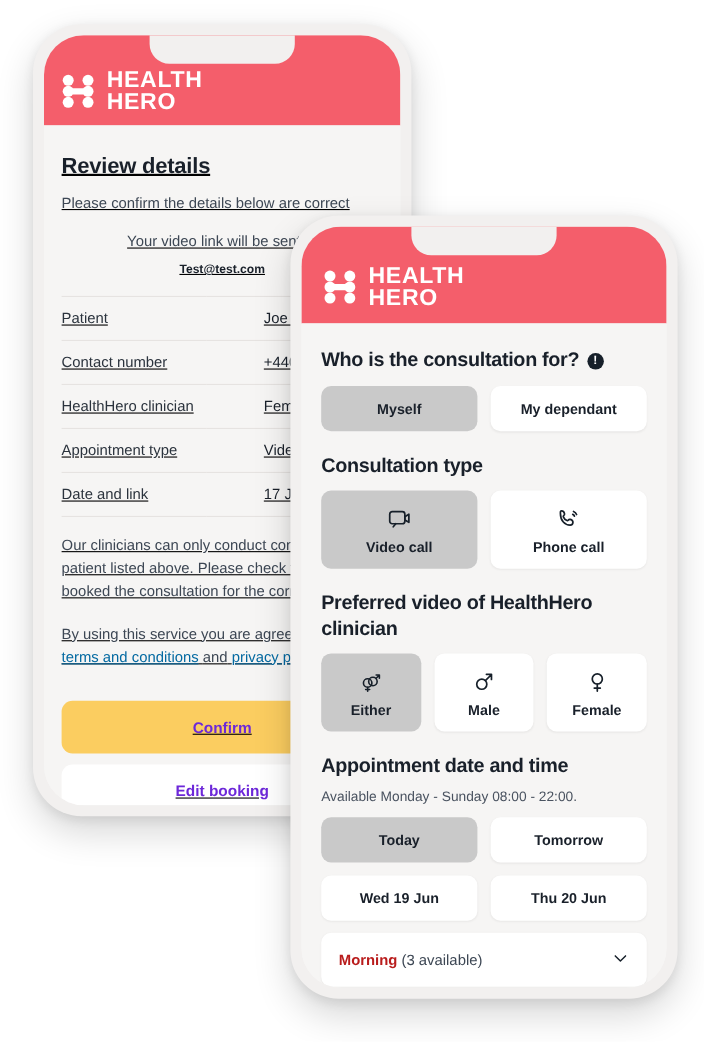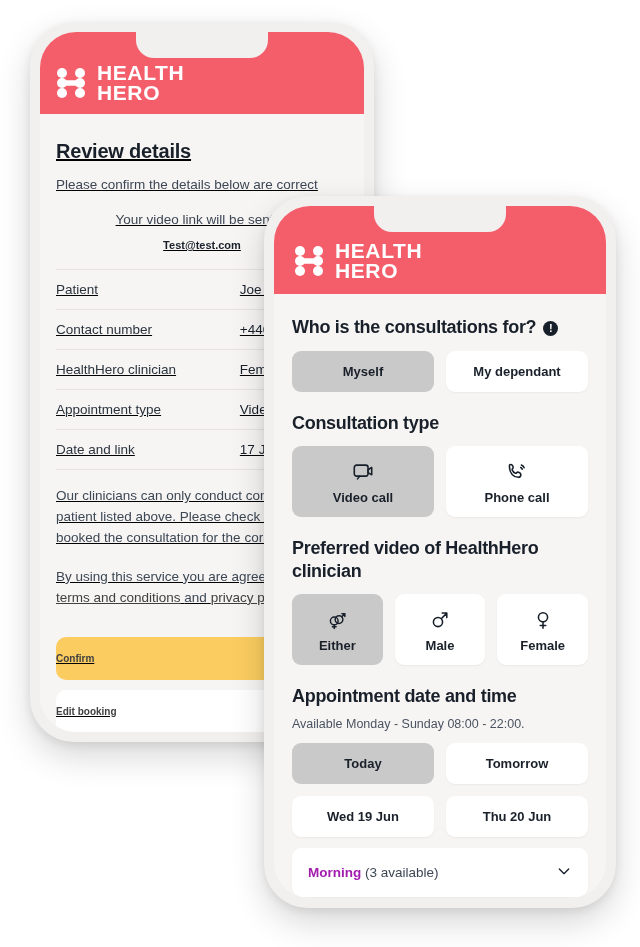--- a/index.html
+++ b/index.html
@@ -147,34 +147,34 @@
   table.details td.val { color: #19202a; padding-left: 52px; }
 
   .legal {
     font-size: 13.5px;
     color: #3d4754;
     line-height: 1.55;
     margin-top: 16px;
     white-space: nowrap;
   }
   .legal.second { margin-top: 18px; }
-  .legal a { color: #404040; text-decoration: underline; }
+  .legal a { color: #0369a1; text-decoration: underline; }
 
   .btn-confirm, .btn-edit {
     display: block;
     width: 100%;
     box-sizing: border-box;
     border: 0;
     border-radius: 10px;
     font-family: inherit;
-    font-size: 10px;
-    font-weight: 800;
-    color: #404040;
+    font-size: 14px;
+    font-weight: 800;
+    color: #6d28d9;
     padding: 16px 0;
-    text-align: left;
+    text-align: center;
     cursor: pointer;
   }
   .btn-confirm { background: #fbcd60; margin-top: 28px; }
   .btn-edit { background: #ffffff; margin-top: 10px; }
 
   
   .book-pad { padding: 0 18px 0 18px; }
   .sec-title {
     font-size: 18px;
     font-weight: 800;
@@ -242,21 +242,21 @@
     border-radius: 9px;
     padding: 15px 16px;
     display: flex;
     align-items: center;
     justify-content: space-between;
     font-size: 13.5px;
     color: #3d4754;
     cursor: pointer;
     box-shadow: 0 1px 2px rgba(0,0,0,0.05);
   }
-  .dropdown b { color: #a21caf; font-weight: 800; }
+  .dropdown b { color: #b91c1c; font-weight: 800; }
   .chev { flex: none; }
 </style>
 </head>
 <body>
 
 <div class="phone" id="phone-back">
   <div class="phone-screen">
     <div class="notch"></div>
 
     <div class="app-header">
@@ -354,21 +354,21 @@
           <span>HEALTH</span>
           <span>HERO</span>
         </span>
       </div>
     </div>
 
     <div class="screen-body">
       <div class="book-pad">
 
         <div class="sec-title first">
-          <span>Who is the consultations for?</span>
+          <span>Who is the consultation for?</span>
           <span class="info-badge">!</span>
         </div>
         <div class="opt-row">
           <button class="opt selected">Myself</button>
           <button class="opt">My dependant</button>
         </div>
 
         <div class="sec-title">
           <span>Consultation type</span>
         </div>

